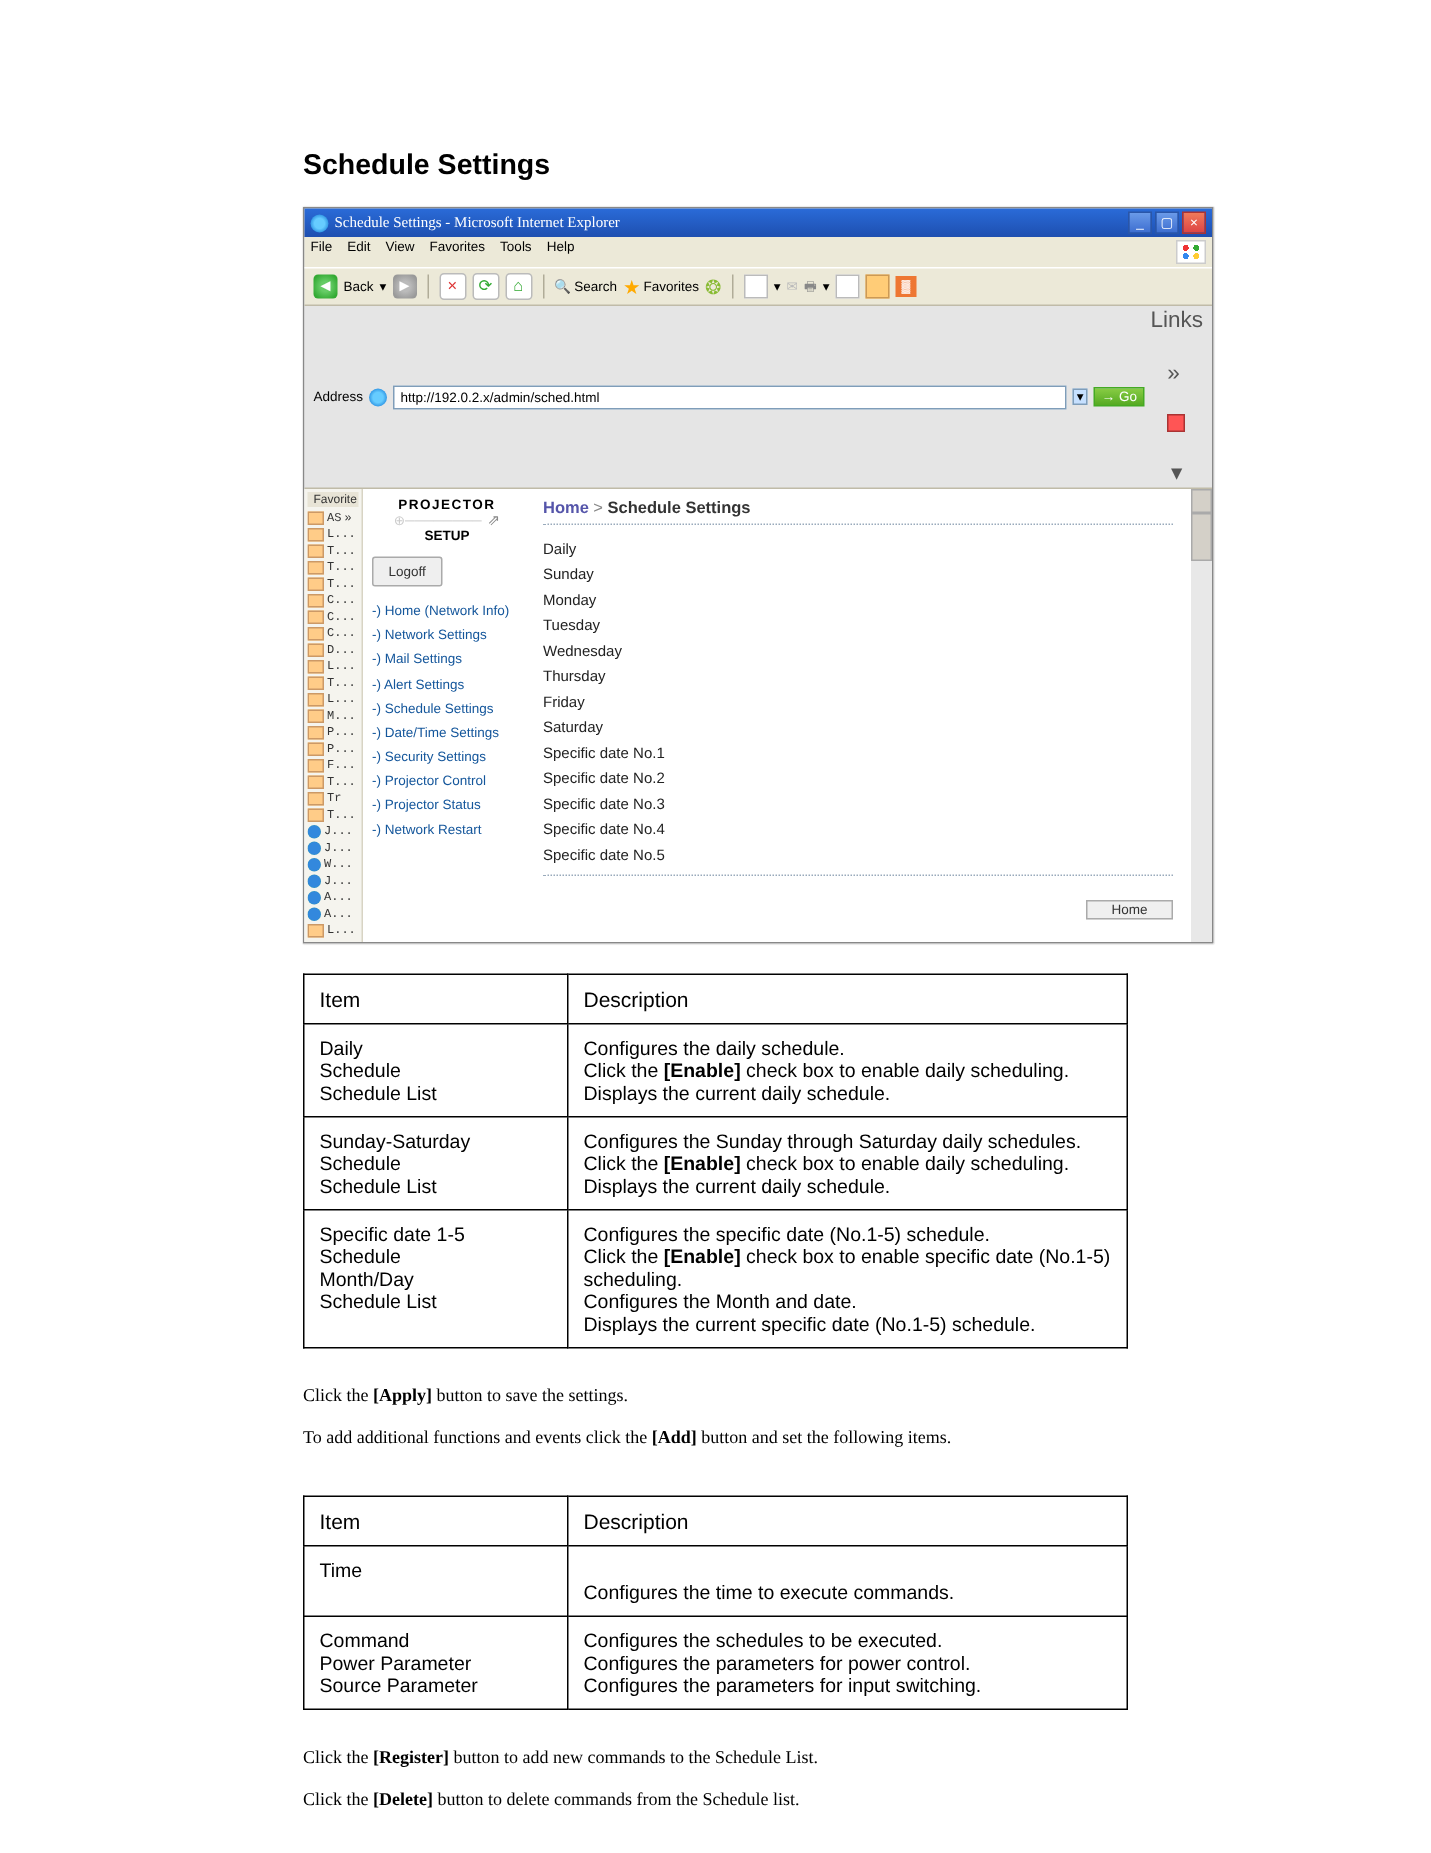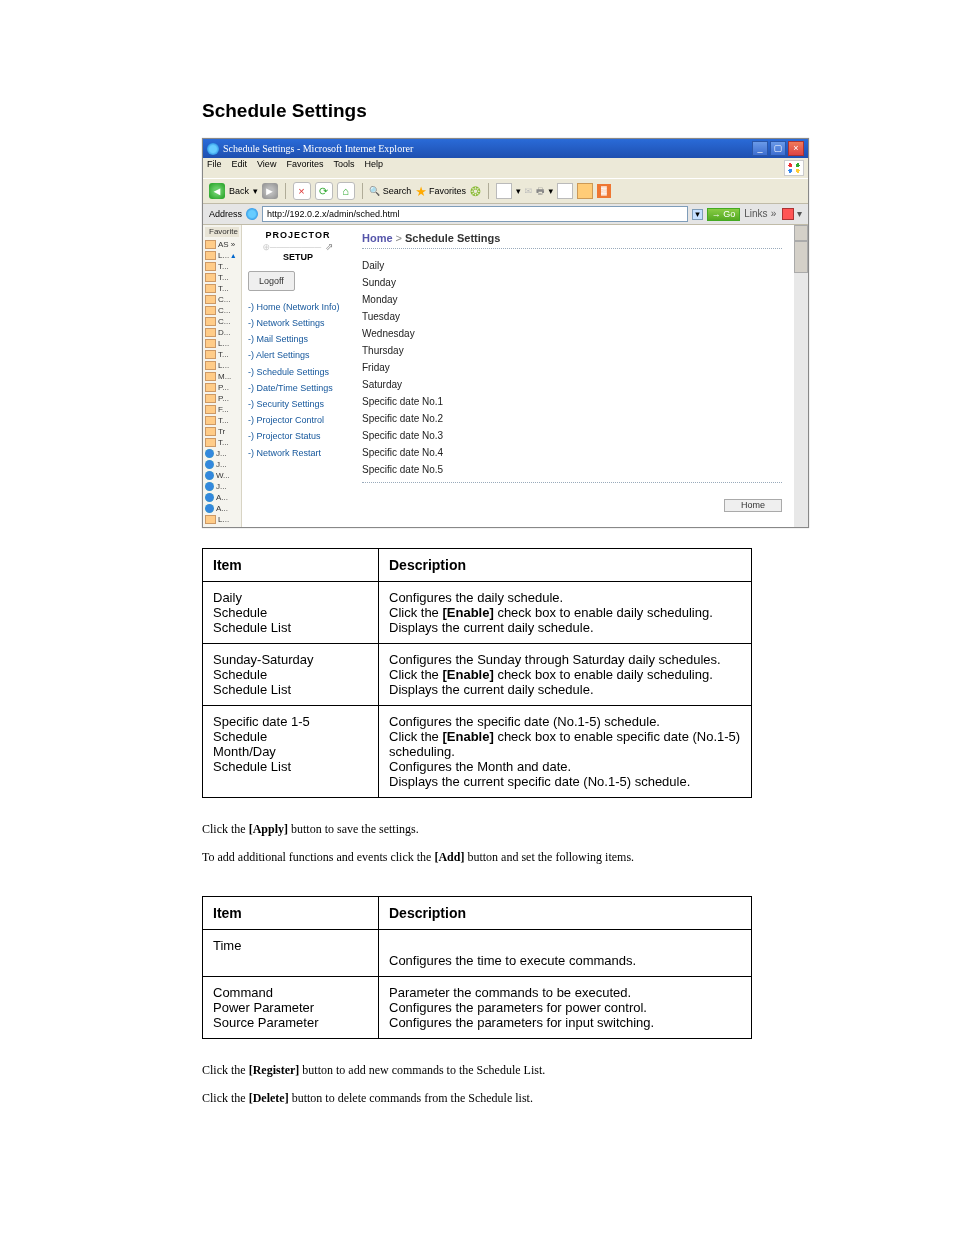--- a/index.html
+++ b/index.html
@@ -84,29 +84,29 @@
   .tb-msgr { width:14px; height:14px; background:#fc7; border:1px solid #c95; }
   .tb-rss { width:14px; height:14px; background:#e73; color:#fff; display:flex; align-items:center; justify-content:center; font-size:8px;}
   .ss-addrbar {
     background:#e5e5e5; border-bottom:1px solid #c0bba8;
     padding:2px 6px; display:flex; align-items:center; gap:4px;
   }
   .ss-addrbar input {
     flex:1; font-size:9px; height:14px; padding:0 4px; border:1px solid #7f9db9;
   }
   .go-btn { background:linear-gradient(#8c4,#5a2); color:#fff; padding:1px 4px; font-size:9px; border:1px solid #4a2;}
-  .links-label { font-size:10px; color:#555; display:flex; align-items:center; gap:3px;}
+  .links-label { font-size:15px; color:#555; display:flex; align-items:center; gap:20px;flex-direction:column;}
   
   .ss-body { display:flex; background:#fff; min-height:270px;}
   .fav-strip {
     width:34px; background:#f5f4ee; border-right:1px solid #d8d4c4;
     font-size:8px; color:#333; padding:2px; display:flex; flex-direction:column; gap:0;
   }
   .fav-strip-title { background:#e8e4d6; text-align:right; font-size:8px; padding:1px 4px; margin-bottom:2px; white-space:nowrap; overflow:hidden;}
-  .fav-item { display:flex; align-items:center; gap:2px; white-space:nowrap; overflow:hidden; padding:0; line-height:11px;}
+  .fav-item { display:flex; align-items:center; gap:2px; white-space:nowrap; overflow:hidden; padding:0; line-height:11px;font-family:Liberation Mono, monospace;}
   .fav-folder { width:9px; height:7px; background:#fc8; border:1px solid #c96; flex-shrink:0;}
   .fav-ie { width:9px; height:9px; background:radial-gradient(circle,#38d 60%, #1a6 100%); border-radius:50%; flex-shrink:0;}
   .projector-nav {
     width:100px; padding:6px 6px; font-size:9px; line-height:1.8; color:#14569b;
   }
   .proj-brand { text-align:center; color:#000; font-size:9px; margin-bottom:4px; line-height:1.1;}
   .proj-brand b { letter-spacing:1px;}
   .proj-brand .setup { font-variant:small-caps; font-weight:bold;}
   .proj-brand .arrow { font-size:10px; color:#888; padding-left:4px;}
   .logoff {
@@ -129,21 +129,21 @@
   .scroll-strip { width:14px; background:#e8e8e8; display:flex; flex-direction:column;}
   .scroll-arrow { height:14px; background:#d4d0c8; border:1px solid #aaa; }
   .scroll-thumb { margin-top:0; height:30px; background:#d4d0c8; border:1px solid #aaa;}
   
   table.desc {
     width:100%; border-collapse:collapse; margin-top:20px; font-size:13px;
   }
   table.desc th, table.desc td {
     border:1px solid #000; padding:8px 10px; vertical-align:top; text-align:left;
   }
-  table.desc th { font-family:"Gill Sans","Gill Sans MT",sans-serif; font-weight:bold; font-size:14px;}
+  table.desc th { font-family:"Gill Sans","Gill Sans MT",sans-serif; font-weight:normal; font-size:14px;}
   table.desc td:first-child { width:155px; font-family:"Gill Sans","Gill Sans MT",sans-serif;}
   .body-text { font-family:Georgia, "Times New Roman", serif; font-size:12px; line-height:1.5; margin-top:22px;}
   .body-text p { margin:0 0 10px;}
   .bold { font-weight:bold; }
 </style>
 </head>
 <body>
 
 <div class="page">
   <div class="page-title">Schedule Settings</div>
@@ -423,21 +423,21 @@
       <td><span>Time</span></td>
       <td style="font-family:'Gill Sans','Gill Sans MT',sans-serif;"><br><span>Configures the time to execute commands.</span></td>
     </tr>
     <tr>
       <td>
         <span>Command</span><br>
         <span>Power Parameter</span><br>
         <span>Source Parameter</span>
       </td>
       <td style="font-family:'Gill Sans','Gill Sans MT',sans-serif;">
-        <span>Parameter the commands to be executed.</span><br>
+        <span>Configures the schedules to be executed.</span><br>
         <span>Configures the parameters for power control.</span><br>
         <span>Configures the parameters for input switching.</span>
       </td>
     </tr>
   </tbody>
     </table>
 
   <div class="body-text">
     <p><span>Click the </span><span class="bold">[Register]</span><span> button to add new commands to the Schedule List.</span></p>
     <p><span>Click the </span><span class="bold">[Delete]</span><span> button to delete commands from the Schedule list.</span></p>

